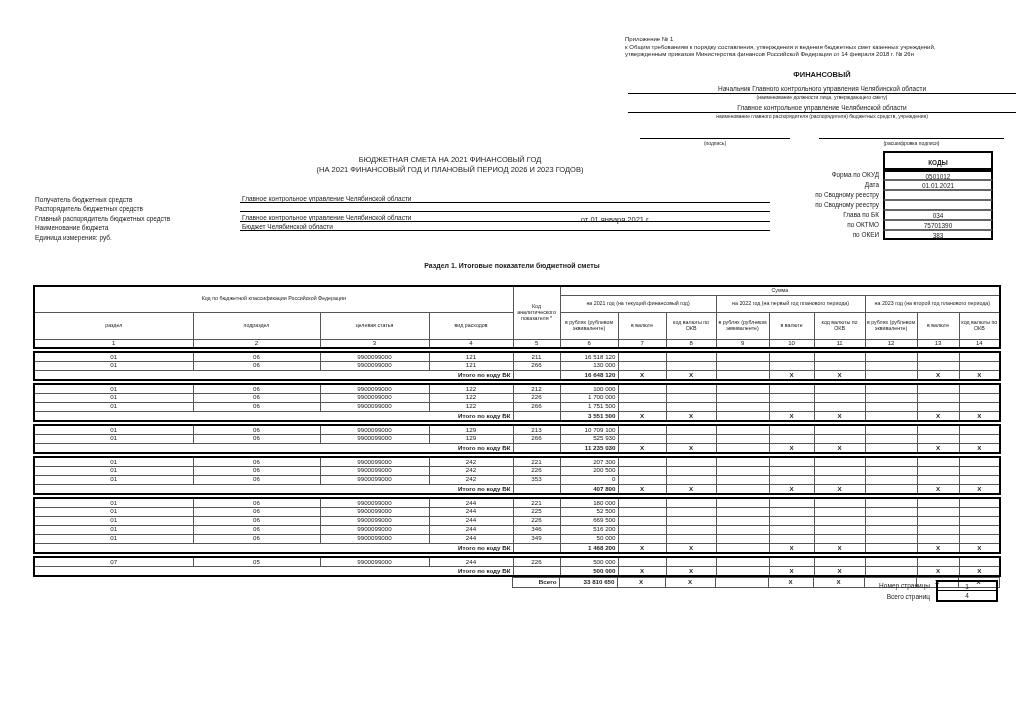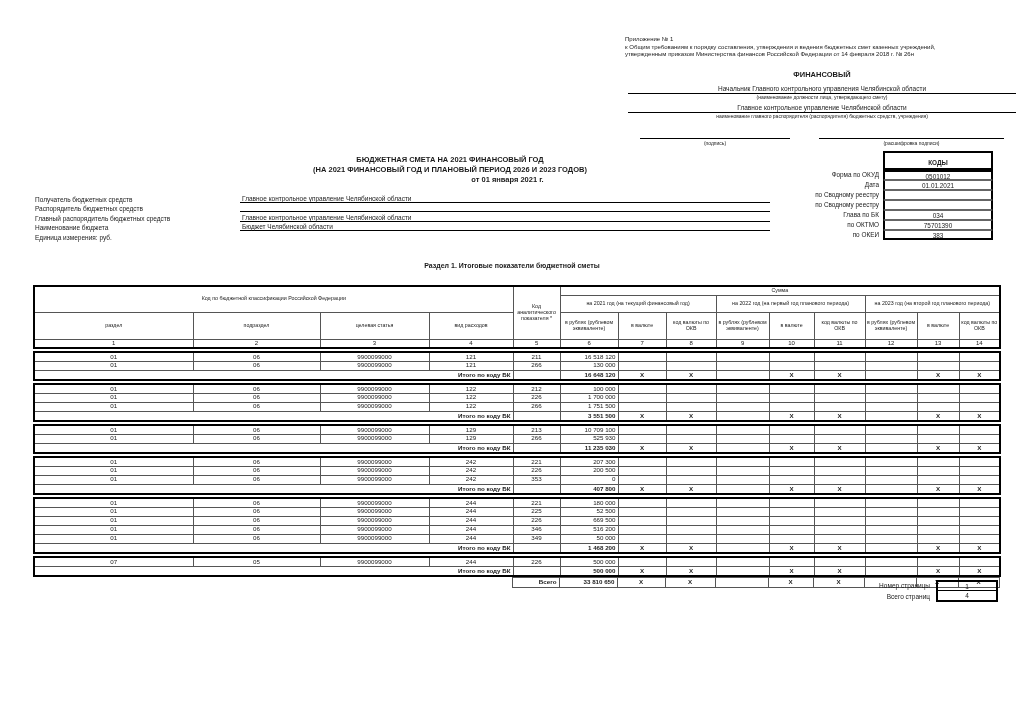--- a/index.html
+++ b/index.html
@@ -12,22 +12,22 @@
   .top-note { position: absolute; left: 625px; top: 36px; width: 396px; font-size: 6px; line-height: 7.5px; }
   
   .approve { position: absolute; left: 628px; top: 70px; width: 388px; text-align: center; }
   .approve-title { font-weight: bold; font-size: 7.5px; margin-bottom: 6px; }
   .u-line { font-size: 6.5px; border-bottom: 1px solid #000; padding-bottom: 1px; }
   .hint { font-size: 5px; color: #222; margin-bottom: 4px; }
   .sig-row { display: flex; justify-content: space-between; margin-top: 12px; padding: 0 12px; }
   .sig { width: 150px; } .sig2 { width: 185px; }
   .sig-line { border-bottom: 1px solid #000; height: 8px; margin-bottom: 1px; }
   
-  .doc-title { position: absolute; left: 250px; top: 155px; width: 400px; text-align: center; font-weight: bold; font-size: 7.5px; line-height: 10px; }
-  .doc-title .t3 { text-align: center; margin-left: 115px; }
+  .doc-title { position: absolute; left: 250px; top: 155px; width: 400px; text-align: center; font-weight: normal; font-size: 7.5px; line-height: 10px; }
+  .doc-title .t3 { text-align: right; margin-left: 115px; margin-top: 40px; }
   
   .reqs { position: absolute; left: 35px; top: 193px; width: 740px; }
   .req-row { display: flex; height: 9.5px; align-items: flex-end; }
   .req-label { width: 205px; font-size: 6.5px; }
   .req-value { width: 530px; font-size: 6.5px; padding-left: 2px; }
   .req-underline { border-bottom: 1px solid #000; }
   
   .codes-wrap { position: absolute; left: 765px; top: 151px; display: grid; grid-template-columns: 118px 110px; }
   .codes-wrap > div { font-size: 6.4px; }
   .cl { text-align: right; padding-right: 4px; height: 10px; line-height: 10px; }

